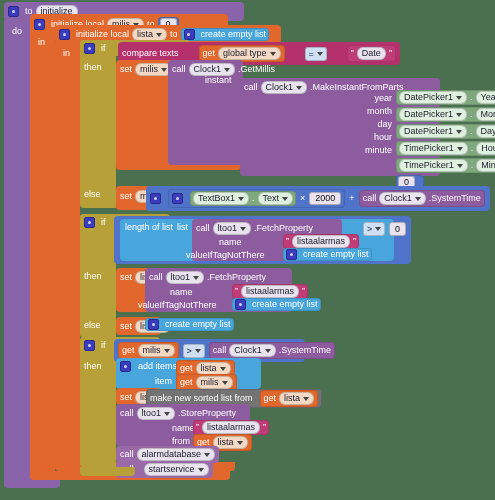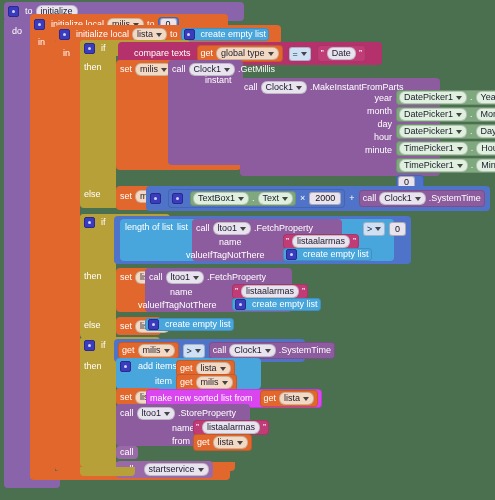--- a/index.html
+++ b/index.html
@@ -101,21 +101,21 @@
 
 <div class="abs c-ctrl" style="left:80px;top:40px;width:36px;height:168px;border-radius:4px 0 0 4px;"></div>
 <div class="abs c-ctrl" style="left:80px;top:40px;width:110px;height:16px;border-radius:4px 4px 0 0;"></div>
 <div class="abs row" style="left:84px;top:43px;gap:3px;">
   <span class="mut"></span>
   <span class="lbl">if</span>
 </div>
 <div class="abs lbl" style="left:84px;top:63px;">then</div>
 <div class="abs lbl" style="left:84px;top:190px;">else</div>
 
-<div class="abs c-text" style="left:118px;top:42px;padding:3px 16px;border-radius:4px;display:flex;align-items:center;gap:6px;justify-content:center;">
+<div class="abs c-text" style="left:118px;top:42px;padding:3px 4px;border-radius:4px;display:flex;align-items:center;gap:20px;justify-content:center;">
   <span class="lbl">compare texts</span>
   <span class="val c-var">
     <span class="lbl">get</span>
     <span class="fld o">
       <span>global type</span>
         <i class="caret"></i>
     </span>
   </span>
   <span class="opbox">
     <span>=</span>
@@ -410,21 +410,21 @@
 
 <div class="abs c-var" style="left:116px;top:388px;width:45px;height:17px;border-radius:4px;"></div>
 <div class="abs row" style="left:120px;top:391px;gap:3px;">
   <span class="lbl">set</span>
   <span class="fld o">
     <span>lista</span>
       <i class="caret"></i>
   </span>
   <span class="lbl">to</span>
 </div>
-<div class="abs val c-list" style="left:146px;top:389px;padding:1px 4px;background:#d946ef;">
+<div class="abs val c-list" style="left:146px;top:389px;padding:1px 4px;background:#737373;">
   <span class="lbl">make new sorted list from</span>
   <span class="val c-var" style="margin-left:4px;">
     <span class="lbl">get</span>
     <span class="fld o">
       <span>lista</span>
         <i class="caret"></i>
     </span>
   </span>
 </div>
 
@@ -447,20 +447,24 @@
 <div class="abs val c-var" style="left:193px;top:434px;">
   <span class="lbl">get</span>
   <span class="fld o">
     <span>lista</span>
       <i class="caret"></i>
   </span>
 </div>
 
 <div class="abs c-comp2" style="left:116px;top:446px;padding:2px 4px;border-radius:4px;display:flex;align-items:center;gap:3px;">
   <span class="lbl">call</span>
+  <span class="fld">
+    <span>alarmdatabase</span>
+      <i class="caret"></i>
+  </span>
 </div>
 <div class="abs c-comp2" style="left:116px;top:461px;padding:2px 4px;border-radius:4px;display:flex;align-items:center;gap:10px;">
   <span class="lbl">call</span>
   <span class="fld">
     <span>startservice</span>
       <i class="caret"></i>
   </span>
 </div>
 
 <div class="abs c-ctrl" style="left:80px;top:467px;width:55px;height:9px;border-radius:0 0 4px 4px;"></div>

